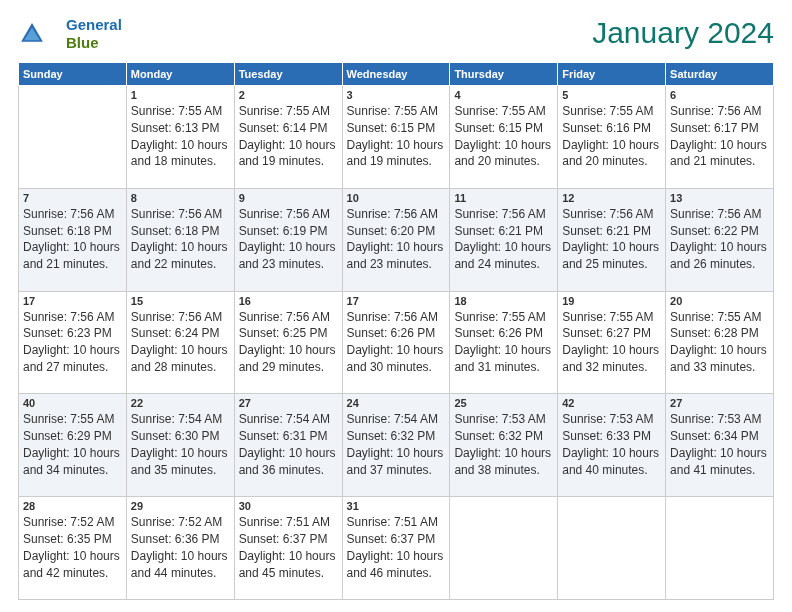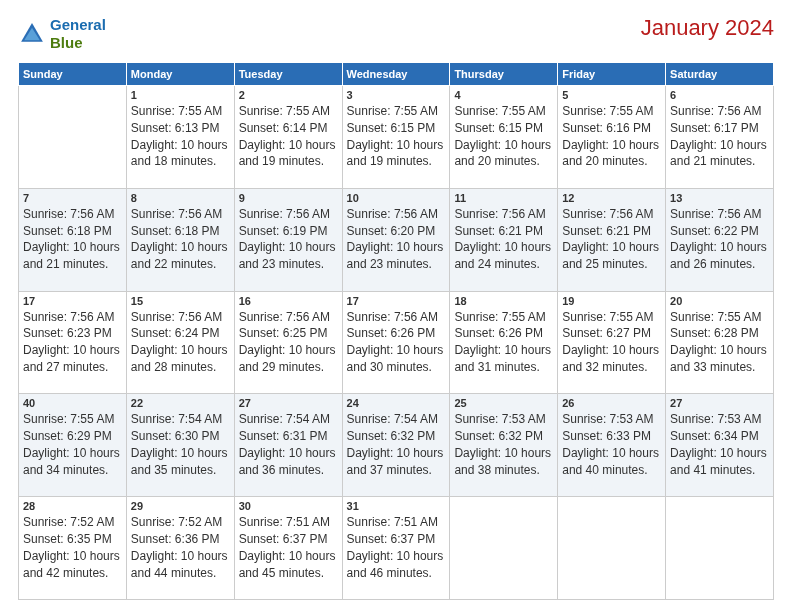--- a/index.html
+++ b/index.html
@@ -19,42 +19,42 @@
     }
     .header {
       display: flex;
       justify-content: space-between;
       align-items: flex-start;
       margin-bottom: 10px;
     }
     .logo {
       display: flex;
       align-items: center;
-      gap: 4px;
+      gap: 20px;
     }
     .logo-text {
       font-size: 15px;
       font-weight: bold;
       color: #333;
       line-height: 1.2;
     }
     .logo-text span {
       color: #1a6cb0;
     }
     .logo-icon {
       width: 28px;
       height: 28px;
     }
     .title-block {
       text-align: right;
     }
     .main-title {
-      font-size: 22px;
+      font-size: 30px;
       font-weight: normal;
-      color: #b91c1c;
+      color: #0f766e;
       line-height: 1.1;
     }
     .subtitle {
       font-size: 14px;
       color: #555;
     }
     .calendar-table {
       width: 100%;
       border-collapse: collapse;
       flex: 1;
@@ -234,21 +234,21 @@
       </td>
           <td>
         <span class="day-number">24</span>
         <span class="day-info">Sunrise: 7:54 AM<br>Sunset: 6:32 PM<br>Daylight: 10 hours and 37 minutes.</span>
       </td>
           <td>
         <span class="day-number">25</span>
         <span class="day-info">Sunrise: 7:53 AM<br>Sunset: 6:32 PM<br>Daylight: 10 hours and 38 minutes.</span>
       </td>
           <td>
-        <span class="day-number">26</span>
+        <span class="day-number">42</span>
         <span class="day-info">Sunrise: 7:53 AM<br>Sunset: 6:33 PM<br>Daylight: 10 hours and 40 minutes.</span>
       </td>
           <td>
         <span class="day-number">27</span>
         <span class="day-info">Sunrise: 7:53 AM<br>Sunset: 6:34 PM<br>Daylight: 10 hours and 41 minutes.</span>
       </td>
         </tr>
         <tr>
           <td>
         <span class="day-number">28</span>

